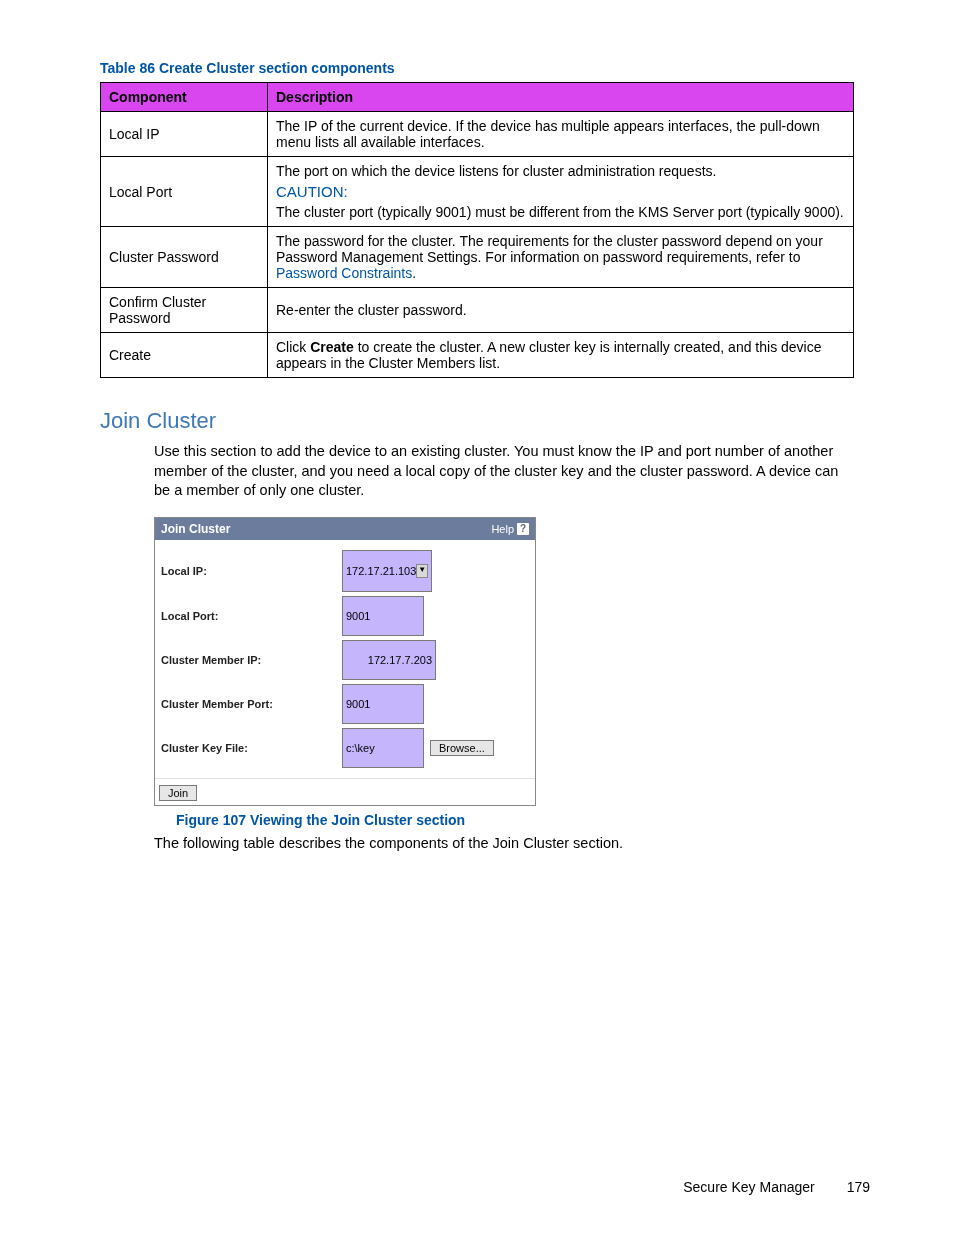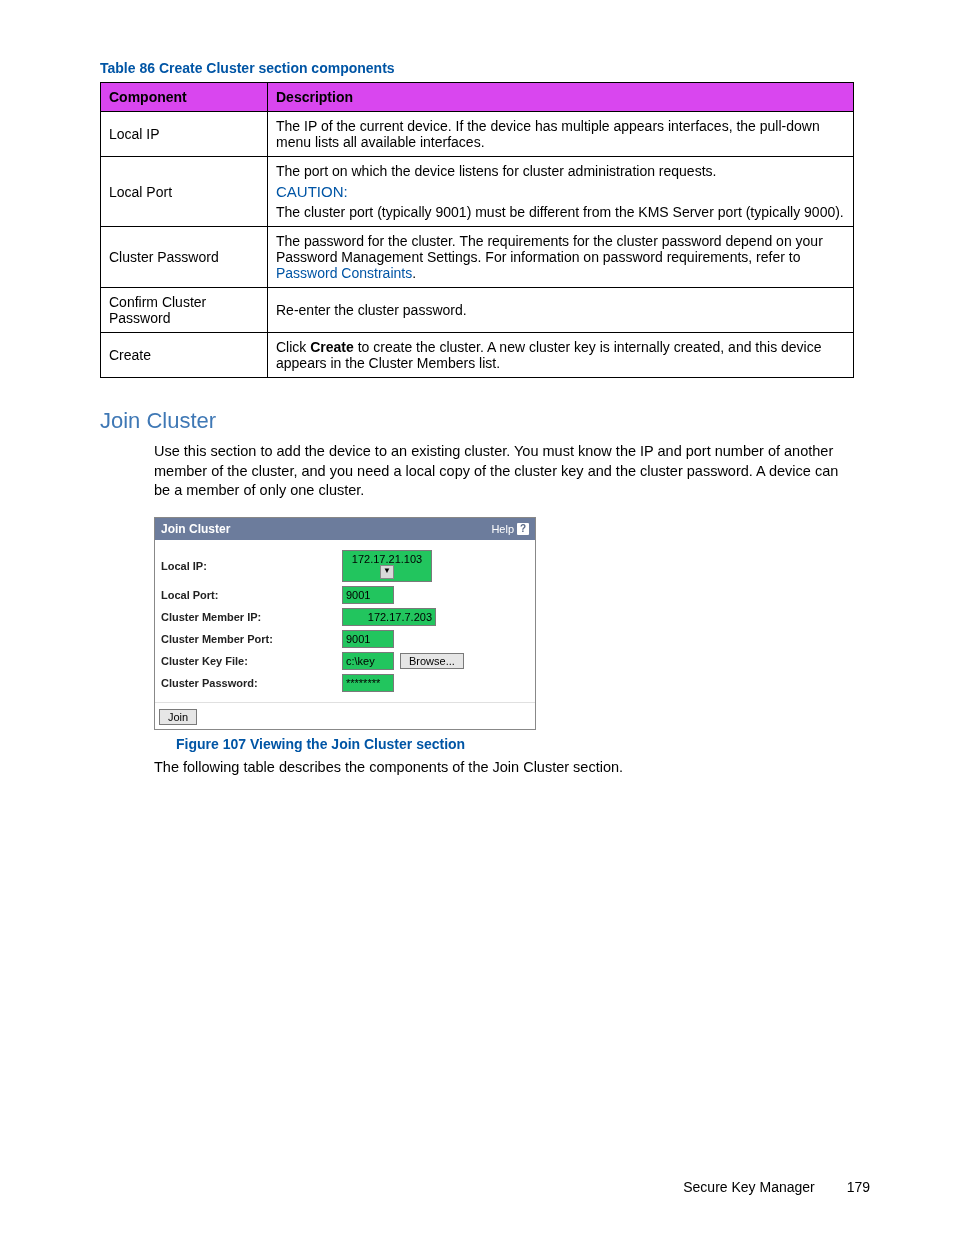--- a/index.html
+++ b/index.html
@@ -119,44 +119,43 @@
     padding-right: 6px;
   }
   .form-val {
     display: flex;
     align-items: center;
     gap: 6px;
   }
   .fake-select, .fake-input {
     border: 1px solid #7a7a7a;
     font-size: 11px;
-    padding: 2px 3px;
-    background: #22c55e;
+    padding: 13px 3px;
+    background: #c4b5fd;
     color: #000;
     box-sizing: border-box;
-    flex-direction: column;
   }
   .fake-select {
     width: 90px;
     display: inline-flex;
     align-items: center;
     justify-content: space-between;
   }
   .fake-select .arrow {
     display: inline-block;
     width: 12px;
     height: 12px;
     background: #d9d9d9;
     border: 1px solid #888;
     text-align: center;
     line-height: 10px;
     font-size: 8px;
     color: #000;
   }
-  .fake-input.sm { width: 52px; }
+  .fake-input.sm { width: 82px; }
   .fake-input.md { width: 94px; text-align: right; }
   .fake-button {
     border: 1px solid #7a7a7a;
     background: #e6e6e6;
     font-size: 11px;
     padding: 1px 8px;
     color: #000;
     cursor: default;
   }
   .join-footer {
@@ -268,26 +267,20 @@
               <span class="fake-input sm">9001</span>
             </div>
         </div>
         <div class="form-row">
           <div class="form-label">Cluster Key File:</div>
           <div class="form-val">
             <span class="fake-input sm">c:\key</span>
             <span class="fake-button">Browse...</span>
           </div>
         </div>
-        <div class="form-row">
-          <div class="form-label">Cluster Password:</div>
-          <div class="form-val">
-              <span class="fake-input sm">********</span>
-            </div>
-        </div>
       </div>
       <div class="join-footer">
         <span class="fake-button">Join</span>
       </div>
     </div>
   </div>
 
   <div class="figure-caption">Figure 107 Viewing the Join Cluster section</div>
 
   <p class="body-para">The following table describes the components of the Join Cluster section.</p>

